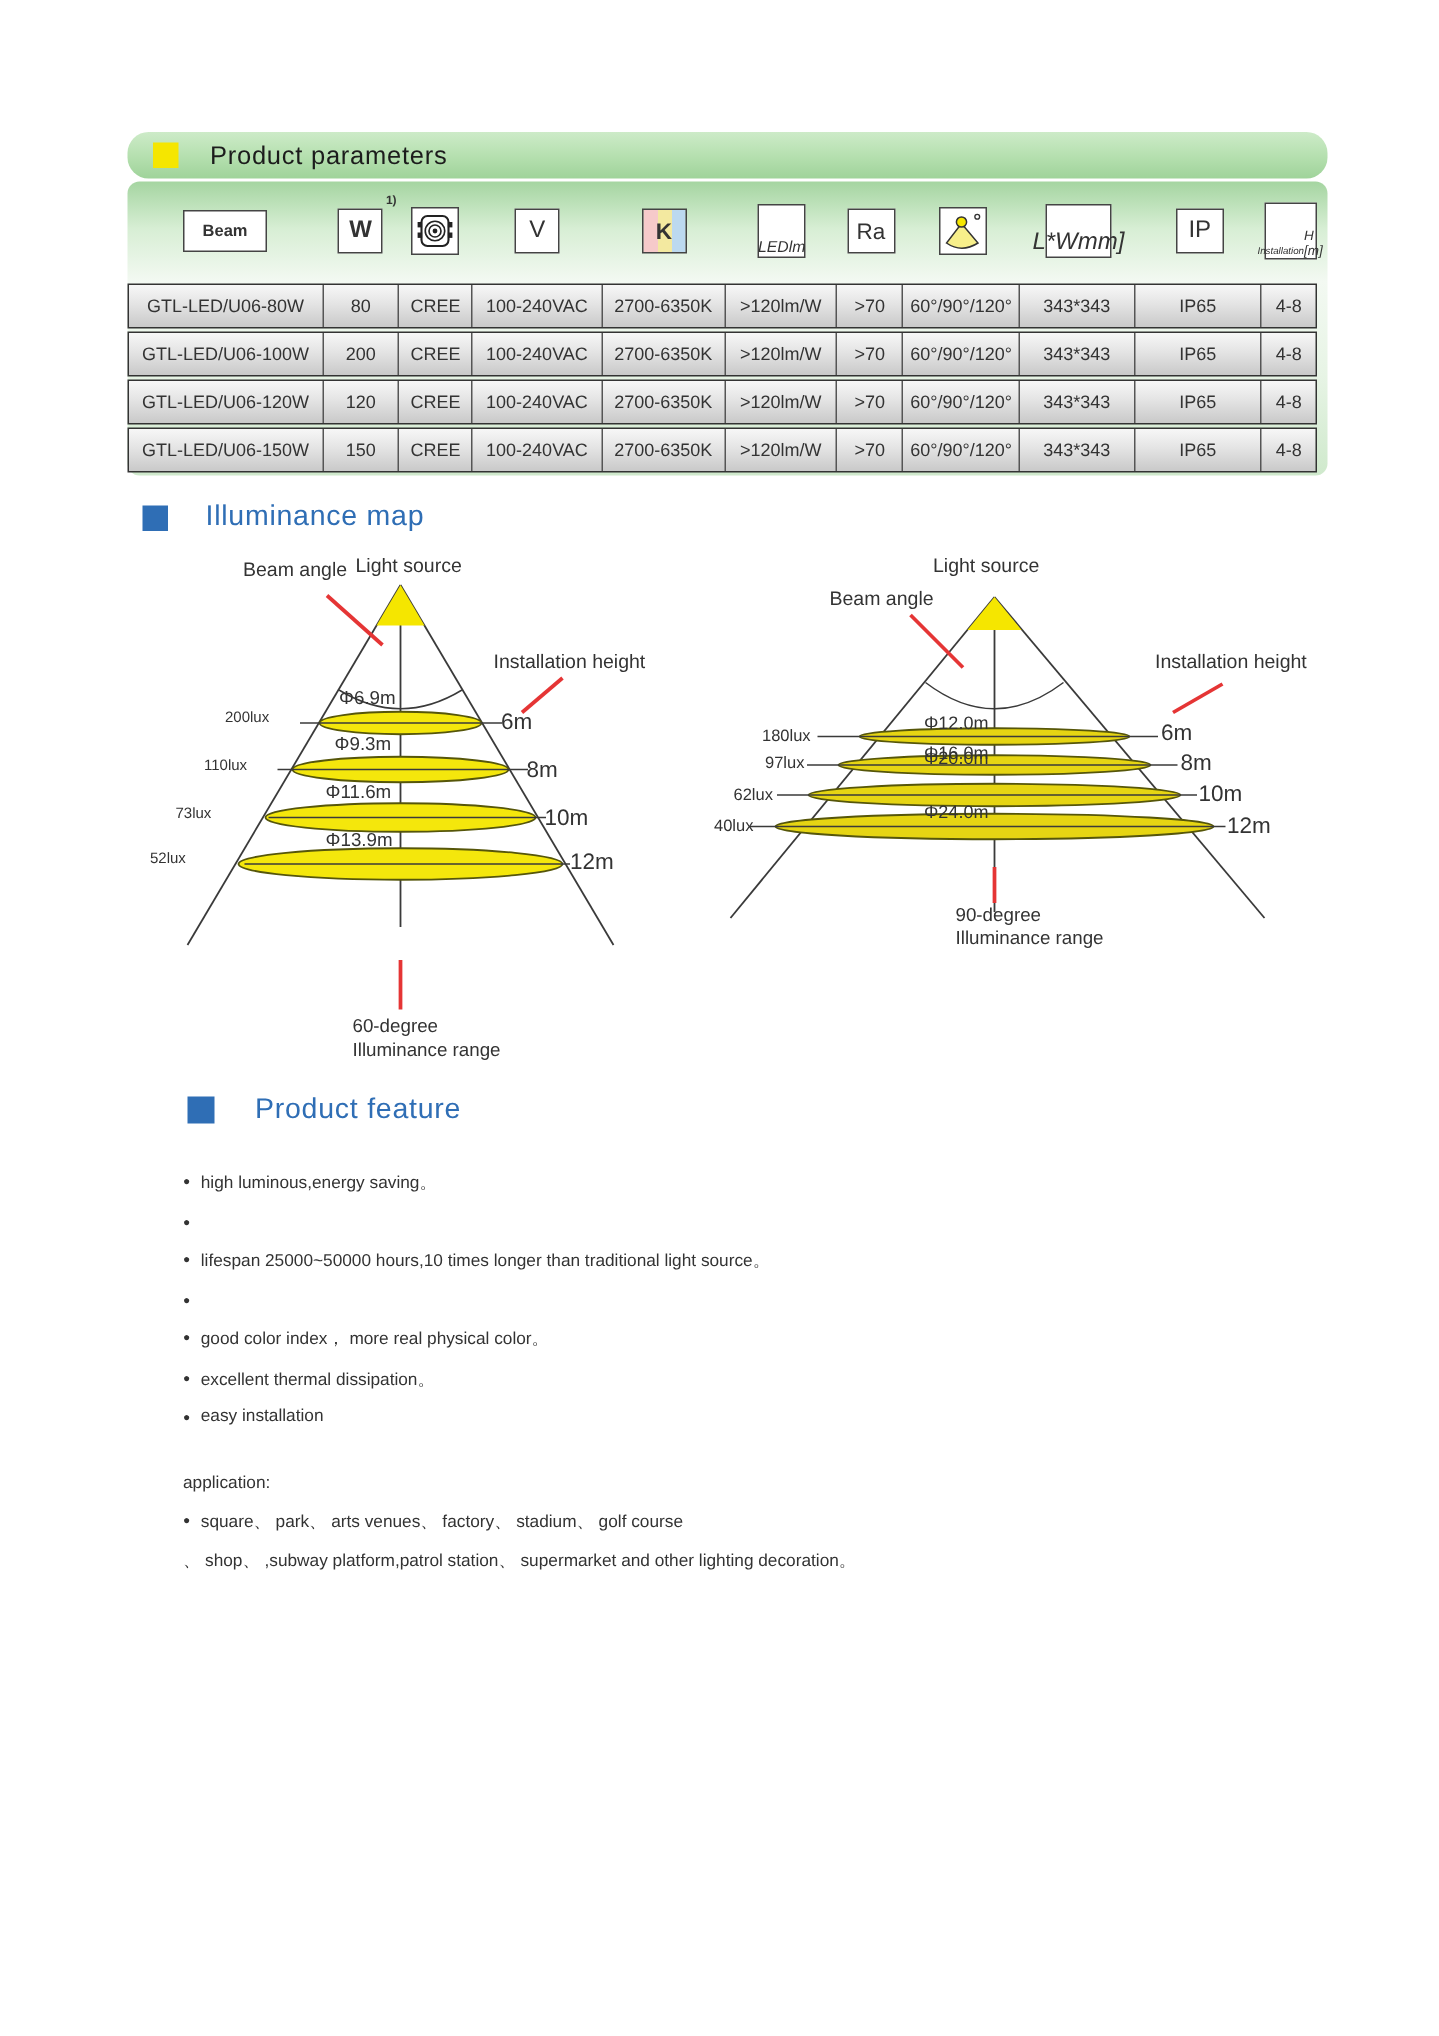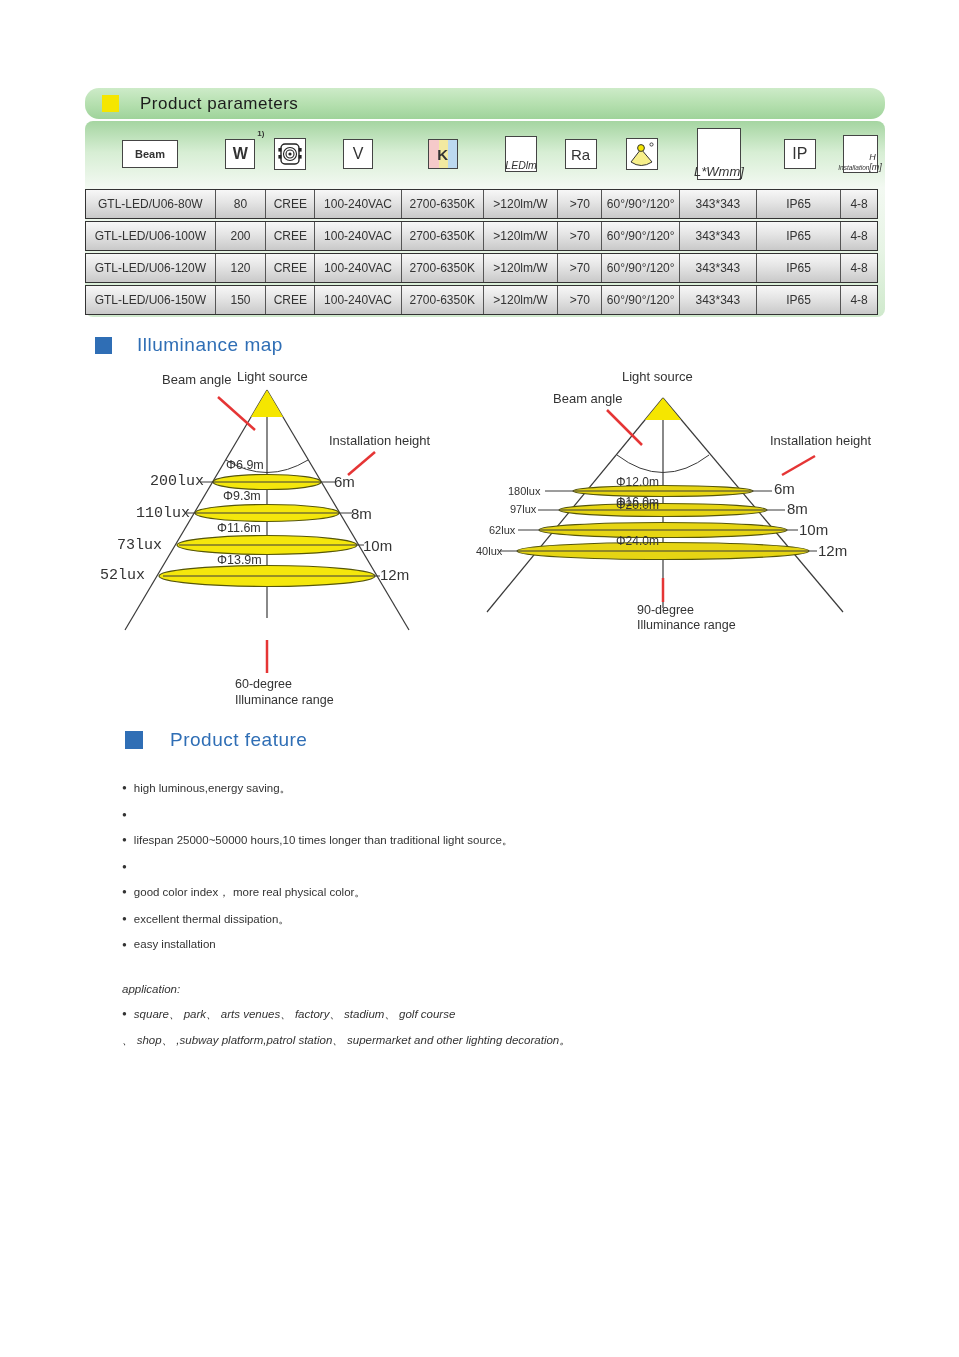--- a/index.html
+++ b/index.html
@@ -31,29 +31,29 @@
     background:linear-gradient(180deg,#f7f7f7 0%,#e4e4e4 45%,#c9c9c9 100%);}
   .body-row .cell{display:flex;align-items:center;justify-content:center;font-size:12px;color:#333;
     border-right:1px solid #555;box-sizing:border-box;white-space:nowrap;overflow:hidden;}
   .body-row .cell:last-child{border-right:none;}
   .sup-note{position:absolute;top:-11px;right:-10px;font-size:8px;color:#333;}
   .two-line{display:flex;flex-direction:row;align-items:flex-end;justify-content:center;line-height:1.05;font-style:italic;}
 
   
   .dsvg{position:absolute;}
   .dlabel{position:absolute;white-space:nowrap;color:#333;}
-  .f13{font-size:13px;} .f12{font-size:12px;} .f125{font-size:12.5px;} .f14{font-size:15px;font-family:Liberation Mono, monospace;}
+  .f13{font-size:13px;} .f12{font-size:12px;} .f125{font-size:12.5px;} .f14{font-size:10px;}
   .f15{font-size:15px;} .f11{font-size:11px;}
 
   
   .features{position:absolute;left:122px;top:781px;width:560px;}
   .feat-item{display:flex;align-items:flex-start;font-size:11.5px;color:#333;margin-bottom:11.5px;}
   .feat-item .dot{font-size:8px;line-height:14px;margin-right:7px;flex:0 0 auto;}
   .app-block{position:absolute;left:122px;top:983px;width:620px;font-size:11.5px;color:#333;}
-  .app-line{margin-bottom:11.5px;display:flex;align-items:flex-start;font-style:italic;}
+  .app-line{margin-bottom:11.5px;display:flex;align-items:flex-start;}
   .app-line .dot{font-size:8px;line-height:14px;margin-right:7px;flex:0 0 auto;}
 </style>
 </head>
 <body>
 
 <div id="page">
 
   <div class="param-bar">
     <div class="sq"></div>
     <div class="t">Product parameters</div>
@@ -106,21 +106,21 @@
       <div class="hdr-cell c7">
         <div class="hbox" style="width:32px;height:32px;">
           <svg width="30" height="30" viewBox="0 0 30 30">
             <path d="M14,10 L4,23 Q14,30 25,23 Z" fill="#f7ef8a" stroke="#333" stroke-width="1"></path>
             <circle cx="14" cy="9" r="3.4" fill="#f5e600" stroke="#333" stroke-width="1"></circle>
             <circle cx="24.5" cy="5.5" r="1.6" fill="none" stroke="#333" stroke-width="0.9"></circle>
           </svg>
         </div>
       </div>
       <div class="hdr-cell c8">
-        <div class="hbox two-line" style="width:44px;height:52px;font-size:13px;">
+        <div class="hbox two-line" style="width:44px;height:36px;font-size:16px;">
           <span>L*W</span>
           <svg width="38" height="6" viewBox="0 0 38 6">
             <line x1="2" y1="3" x2="36" y2="3" stroke="#222" stroke-width="1"></line>
             <path d="M1,3 L5,1 L5,5 Z" fill="#222"></path>
               <path d="M37,3 L33,1 L33,5 Z" fill="#222"></path>
           </svg>
           <span>mm]</span>
         </div>
       </div>
       <div class="hdr-cell c9">

